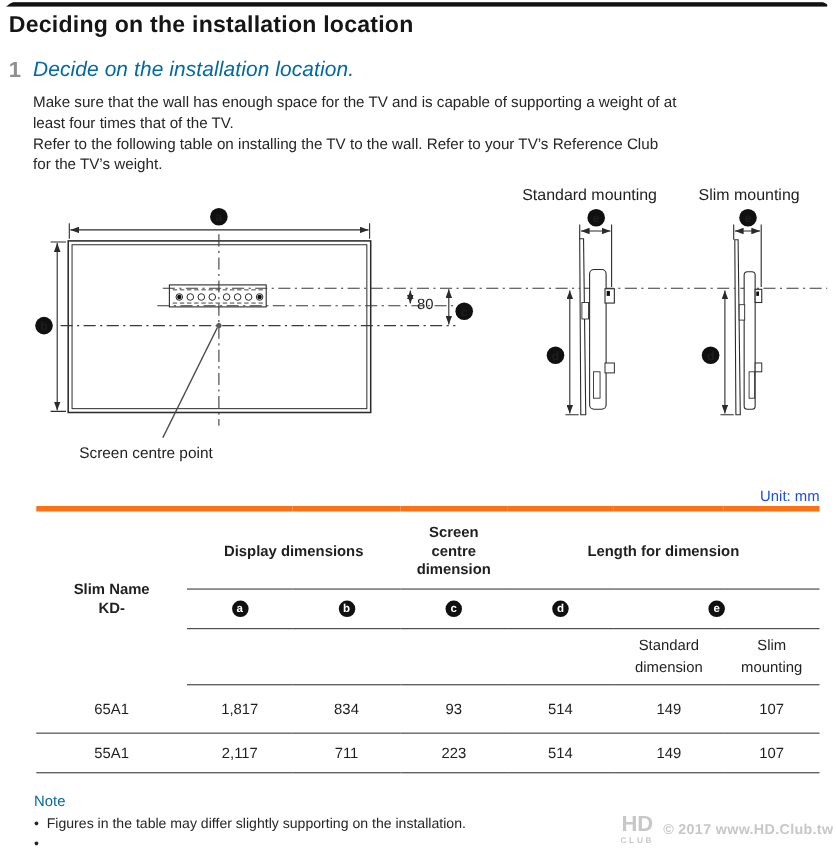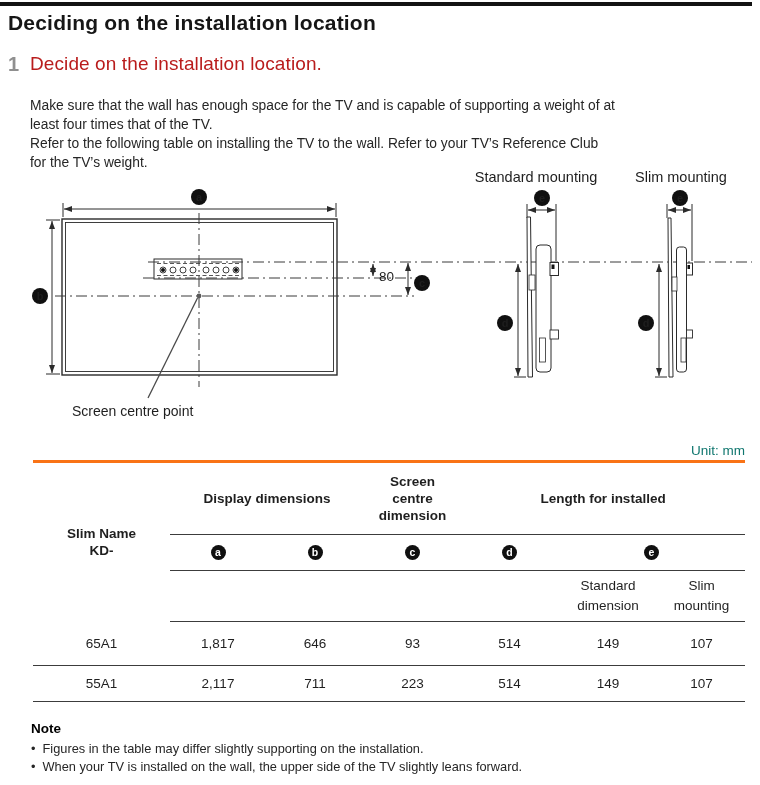--- a/index.html
+++ b/index.html
@@ -1,66 +1,67 @@
 <!DOCTYPE html>
 <html><head>
 <meta charset="utf-8">
 <style>
   html,body { margin:0; padding:0; background:#ffffff; }
   .page {
     position:relative; width:760px; height:785px; overflow:hidden;
     background:#ffffff; color:#2a2a2a;
     font-family:"Liberation Sans", sans-serif;
+    border-radius:20px;
   }
   .top-rule { position:absolute; left:0; top:2px; width:752px; height:4px; background:#121212; }
   .doc-title {
     position:absolute; left:8px; top:11px; font-size:21px; font-weight:bold;
     color:#161616; letter-spacing:.2px; white-space:nowrap;
   }
   .step-number {
     position:absolute; left:8px; top:53px; font-size:20px; font-weight:bold; color:#8f8f8f;
   }
   .step-heading {
-    position:absolute; left:30px; top:53px; font-size:19px; color:#b91c1c; letter-spacing:.1px; white-space:nowrap;
+    position:absolute; left:30px; top:53px; font-size:19px; color:#0369a1; letter-spacing:.1px; white-space:nowrap;font-style:italic;
   }
   .step-paras {
-    position:absolute; left:30px; top:96px; width:708px;
+    position:absolute; left:30px; top:83px; width:708px;
     font-size:13.8px; line-height:19px; color:#262626;
   }
   .step-paras p { margin:0; white-space:pre-line; }
 
   .diagram-svg { position:absolute; left:0; top:165px; }
   .diagram-svg text { font-family:"Liberation Sans", sans-serif; fill:#1e1e1e; }
   .badge-letter { font-size:11px; font-weight:bold; fill:#ffffff; text-anchor:middle; }
 
   .unit-label {
-    position:absolute; top:443px; right:15px; font-size:13.5px; color:#0f766e; white-space:nowrap;
+    position:absolute; top:443px; right:15px; font-size:13.5px; color:#1d4ed8; white-space:nowrap;
   }
 
   .spec-table-wrap { position:absolute; left:33px; top:460px; }
   table.spec { border-collapse:collapse; width:712px; table-layout:fixed; }
   table.spec td {
     padding:0; margin:0; text-align:center; vertical-align:middle;
     font-size:13.5px; color:#1f1f1f;
   }
-  .bt { border-top:3px solid #f97316; }
+  .bt { border-top:5px solid #f97316; }
   .bb { border-bottom:1px solid #3c3c3c; }
   .hdr { font-weight:bold; white-space:pre-line; line-height:17px; }
   .subhdr { font-weight:normal; white-space:pre-line; line-height:20px; font-size:13.8px; }
   .cellnum { font-size:13.8px; }
   .dim-badge {
     display:inline-block; width:15px; height:15px; border-radius:50%;
     background:#101010; color:#ffffff; font-size:10.5px; font-weight:bold;
     line-height:15px; text-align:center; vertical-align:middle;
   }
   .r1 { height:73px; } .r2 { height:36px; } .r3 { height:51px; }
   .r4 { height:44px; } .r5 { height:36px; }
 
   .note-block { position:absolute; left:31px; top:721px; width:660px; }
-  .note-heading { font-size:13.5px; font-weight:bold; color:#000000; margin:0 0 5px 0; }
+  .note-heading { font-size:13.5px; font-weight:normal; color:#0369a1; margin:0 0 5px 0; }
   .note-item { display:flex; gap:7px; font-size:12.8px; line-height:15.5px; margin:0 0 2px 0; color:#262626; }
   .note-bullet { flex:0 0 auto; }
 
   .watermark {
     position:absolute; left:564px; top:739px; display:flex; align-items:center; gap:8px;
     color:#c7c7c7; user-select:none;
   }
   .wm-logo { text-align:center; line-height:1; font-weight:bold; }
   .wm-logo-hd { font-size:20px; letter-spacing:0; }
   .wm-logo-club { font-size:7.5px; letter-spacing:2.5px; margin-top:1px; }
@@ -226,21 +227,21 @@
         <col style="width:87px">
       </colgroup>
       <tbody>
           <tr class="r1">
         <td class="bt hdr" rowspan="3">Slim Name
 KD-</td>
         <td class="bt bb hdr" colspan="2">Display dimensions</td>
         <td class="bt bb hdr">Screen
 centre
 dimension</td>
-        <td class="bt bb hdr" colspan="3">Length for installed</td>
+        <td class="bt bb hdr" colspan="3">Length for dimension</td>
       </tr>
       <tr class="r2">
         <td class="bb"><span class="dim-badge">a</span></td>
         <td class="bb"><span class="dim-badge">b</span></td>
         <td class="bb"><span class="dim-badge">c</span></td>
         <td class="bb"><span class="dim-badge">d</span></td>
         <td class="bb" colspan="2"><span class="dim-badge">e</span></td>
       </tr>
       <tr class="r3">
         <td class="bb"></td>
@@ -248,21 +249,21 @@
         <td class="bb"></td>
         <td class="bb"></td>
         <td class="bb subhdr">Standard
 dimension</td>
         <td class="bb subhdr">Slim
 mounting</td>
       </tr>
       <tr class="r4">
         <td class="bb cellnum">65A1</td>
         <td class="bb cellnum">1,817</td>
-        <td class="bb cellnum">646</td>
+        <td class="bb cellnum">834</td>
         <td class="bb cellnum">93</td>
         <td class="bb cellnum">514</td>
         <td class="bb cellnum">149</td>
         <td class="bb cellnum">107</td>
       </tr>
       <tr class="r5">
         <td class="bb cellnum">55A1</td>
         <td class="bb cellnum">2,117</td>
         <td class="bb cellnum">711</td>
         <td class="bb cellnum">223</td>
@@ -275,18 +276,24 @@
   </div>
 
   <div class="note-block">
     <p class="note-heading">Note</p>
     <div class="note-item">
       <span class="note-bullet">•</span>
       <span>Figures in the table may differ slightly supporting on the installation.</span>
     </div>
     <div class="note-item">
       <span class="note-bullet">•</span>
-      <span>When your TV is installed on the wall, the upper side of the TV slightly leans forward.</span>
     </div>
   </div>
 
+  <div class="watermark">
+    <div class="wm-logo">
+      <div class="wm-logo-hd">HD</div>
+      <div class="wm-logo-club">CLUB</div>
+    </div>
+    <div class="wm-text">© 2017 www.HD.Club.tw</div>
+  </div>
 
 </div>
 
 </body></html>

